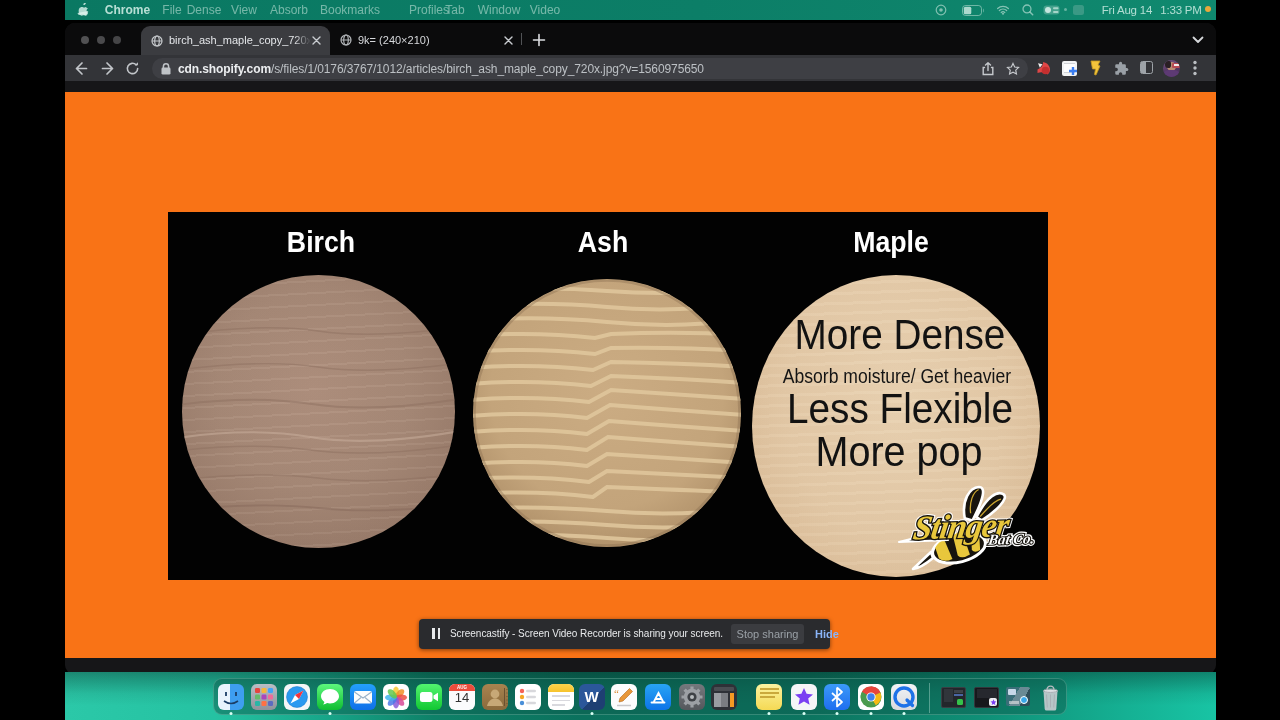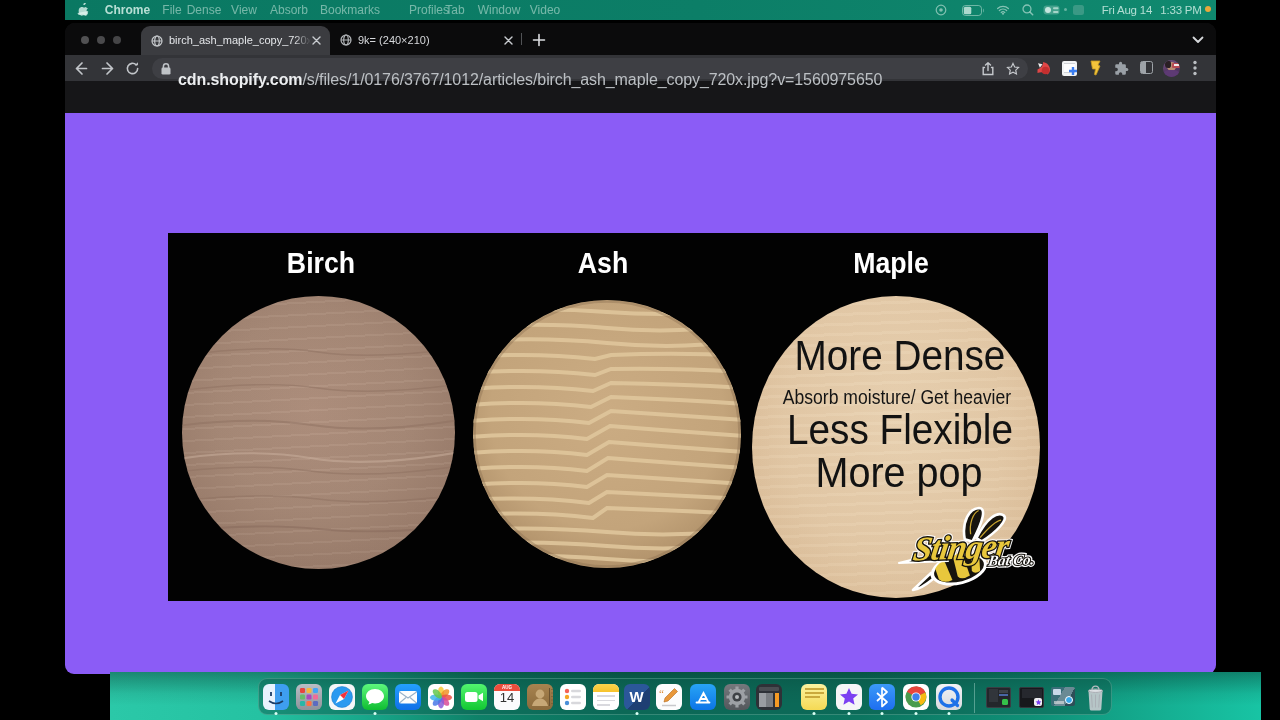--- a/index.html
+++ b/index.html
@@ -10,37 +10,37 @@
   .mitem{position:absolute;top:0;height:19.5px;line-height:20px;font-size:12px;color:rgba(205,233,224,0.55);transform:translateX(-50%);white-space:nowrap;}
   .mitem.b{font-weight:bold;color:rgba(222,245,238,0.82);}
   
   #win{left:65px;top:22.5px;width:1151px;height:651px;background:#161618;border-radius:10px 10px 9px 9px;overflow:hidden;}
   #tabstrip{position:absolute;left:0;top:0;width:100%;height:32.5px;background:#0b0b0c;}
   .dot{position:absolute;top:13px;width:8px;height:8px;border-radius:50%;}
   #activetab{position:absolute;left:76px;top:3.5px;width:189px;height:29px;background:#3b3c40;border-radius:9px 9px 0 0;}
   #toolbar{position:absolute;left:0;top:32.5px;width:100%;height:26px;background:#333438;}
   #omnibox{position:absolute;left:87px;top:2.5px;width:876px;height:21.5px;background:#3e3f44;border-radius:11px;}
   #bookmarks{position:absolute;left:0;top:58.5px;width:100%;height:26px;background:#2a2b2e;}
-  #content{position:absolute;left:0;top:90px;width:100%;height:566.5px;background:#8b5cf6;}
+  #content{position:absolute;left:0;top:69px;width:100%;height:566.5px;background:#f97316;}
   
   #img{position:absolute;left:103px;top:120px;width:880px;height:368px;background:#020202;overflow:hidden;}
   .wlabel{position:absolute;top:13px;color:#fff;font-weight:bold;font-size:30px;transform:translateX(-50%) scaleX(0.89);}
   .circ{position:absolute;border-radius:50%;}
   #birch{background:
     repeating-linear-gradient(177deg, rgba(225,205,190,0.07) 0 2px, rgba(110,80,65,0.06) 2px 12px),
     radial-gradient(circle at 48% 42%, #b0917f 0%, #a78a78 45%, #997c6b 78%, #86695a 100%);}
   #maple{background:
     repeating-linear-gradient(178deg, rgba(255,247,232,0.06) 0 3px, rgba(160,120,85,0.035) 3px 10px),
     radial-gradient(ellipse at 50% 40%, #e9d2b2 0%, #e3c9a7 55%, #dcbf9b 80%, #d2b28c 100%);}
   
   #toast{position:absolute;left:354px;top:527px;width:411px;height:30px;background:#2a2b2e;border-radius:4px;box-shadow:0 1px 4px rgba(0,0,0,.5);}
   
   #wall{left:65px;top:672px;width:1151px;height:48px;background:
     linear-gradient(180deg,rgba(2,30,24,0.38),rgba(2,30,24,0.08) 45%,rgba(0,0,0,0) 70%),
-    linear-gradient(90deg,#2bc8a8 0%,#25c2a2 13%,#18a88b 22%,#0e8168 32%,#0b715d 45%,#0c7560 65%,#0f9077 80%,#15b093 92%,#18c4a4 100%); margin-left: 45px;}
+    linear-gradient(90deg,#2bc8a8 0%,#25c2a2 13%,#18a88b 22%,#0e8168 32%,#0b715d 45%,#0c7560 65%,#0f9077 80%,#15b093 92%,#18c4a4 100%);}
   #dock{position:absolute;left:148px;top:5.5px;width:854px;height:37px;background:rgba(13,95,80,0.52);border:1px solid rgba(180,230,215,0.25);border-radius:9px;box-sizing:border-box;}
   .dicon{position:absolute;top:5.5px;width:26px;height:26px;border-radius:6px;transform:translateX(-50%);overflow:hidden;}
   .ddot{position:absolute;top:33.5px;width:3px;height:3px;border-radius:50%;background:#d8fff4;transform:translateX(-50%);}
 </style>
 </head>
 <body>
   <div class="abs" id="menubar">
     <svg class="mitem" style="left:19px;width:13px;height:15px;top:2.5px" viewBox="0 0 13 15">
       <path fill="rgba(222,244,237,0.8)" d="M9.3 0c.1 1-.3 1.9-.9 2.6-.6.7-1.6 1.2-2.5 1.1-.1-.9.4-1.9.9-2.5C7.4.5 8.4 0 9.3 0zM12 11c-.4 1-.6 1.4-1.2 2.3-.8 1.2-1.9 2.7-3.2 2.7-1.2 0-1.5-.8-3.1-.8-1.6 0-2 .8-3.2.8C.1 16-.9 14.7-1.7 13.5z" transform="translate(1,-1) scale(0.82)"></path>
       <path fill="rgba(222,244,237,0.8)" d="M6.5 4.1c1 0 2 .6 2.7 1.5-2.4 1.3-2 4.6.4 5.5-.3.8-.5 1.1-.9 1.8-.6.9-1.4 2-2.4 2-1 0-1.3-.6-2.6-.6-1.3 0-1.6.6-2.6.6-1 0-1.8-1-2.4-1.9C-2.9 10.4-3.1 7.2-1.9 5.5-1 4.3.3 3.6 1.5 3.6c1.2 0 2 .7 3 .7.9 0 1.5-.7 3-.7z" transform="translate(3.2,1.2) scale(0.78)"></path>
@@ -126,21 +126,21 @@
       </svg>
       <svg class="abs" style="left:60px;top:6px" width="15" height="15" viewBox="0 0 16 16">
         <path d="M13.5 8a5.5 5.5 0 1 1-1.6-3.9" stroke="#c2c5c9" stroke-width="1.7" fill="none" stroke-linecap="round"></path>
         <path d="M13.8 1.2v3.4h-3.4z" fill="#c2c5c9"></path>
       </svg>
       <div id="omnibox">
         <svg class="abs" style="left:9px;top:5px" width="10" height="12" viewBox="0 0 10 12">
           <rect x="0.5" y="4.6" width="9" height="7" rx="1.4" fill="#bfc3c7"></rect>
           <path d="M2.4 5V3.4a2.6 2.6 0 0 1 5.2 0V5" stroke="#bfc3c7" stroke-width="1.5" fill="none"></path>
         </svg>
-        <div class="abs" style="left:26px;top:13px;font-size:16px;white-space:nowrap;letter-spacing:-0.1px"><span style="color:#eceef0;font-weight:bold;">cdn.shopify.com</span><span style="color:#bcc0c4;">/s/files/1/0176/3767/1012/articles/birch_ash_maple_copy_720x.jpg?v=1560975650</span></div>
+        <div class="abs" style="left:26px;top:4px;font-size:12px;white-space:nowrap;letter-spacing:-0.1px"><span style="color:#eceef0;font-weight:bold;">cdn.shopify.com</span><span style="color:#bcc0c4;">/s/files/1/0176/3767/1012/articles/birch_ash_maple_copy_720x.jpg?v=1560975650</span></div>
         <svg class="abs" style="left:829px;top:4px" width="14" height="14" viewBox="0 0 14 14">
           <path d="M7 1v7.5M4.5 3L7 .8 9.5 3" stroke="#c6c9cd" stroke-width="1.4" fill="none" stroke-linecap="round" stroke-linejoin="round"></path>
           <path d="M3.5 5.5H2.2v7h9.6v-7h-1.3" stroke="#c6c9cd" stroke-width="1.4" fill="none" stroke-linecap="round"></path>
         </svg>
         <svg class="abs" style="left:854px;top:4px" width="14" height="14" viewBox="0 0 24 24">
           <path d="M12 2.5l2.9 6 6.6.9-4.8 4.6 1.2 6.5L12 17.4l-5.9 3.1 1.2-6.5L2.5 9.4l6.6-.9z" fill="none" stroke="#c6c9cd" stroke-width="2"></path>
         </svg>
       </div>
       <div class="abs" style="left:971px;top:6px;width:15px;height:14px">
         <svg width="15" height="14" viewBox="0 0 15 14">
@@ -258,20 +258,27 @@
             </g>
             <path d="M38 78 Q26 88 18 89 L36 72 z" fill="#17140e" stroke="#fff" stroke-width="2.6" stroke-linejoin="round"></path>
             <path d="M52 50 L4 62 L53 60 z" fill="#17140e" stroke="#fff" stroke-width="2.2" stroke-linejoin="round"></path>
             <g transform="rotate(-2 60 55)">
               <text x="27" y="58" font-family="Liberation Serif, serif" font-style="italic" font-weight="bold" font-size="34" fill="#e8c73c" stroke="#17140e" stroke-width="2.7" paint-order="stroke" transform="skewX(-10)" textLength="96">Stinger</text>
               <text x="104" y="66" font-family="Liberation Serif, serif" font-style="italic" font-weight="bold" font-size="15" fill="#fdfdfd" stroke="#17140e" stroke-width="2.2" paint-order="stroke" transform="skewX(-10)" textLength="46">Bat Co.</text>
             </g>
           </g>
         </svg>
       </div>
+      <div id="toast">
+        <div class="abs" style="left:13px;top:9px;width:2.6px;height:11px;background:#e8eaec"></div>
+        <div class="abs" style="left:18.6px;top:9px;width:2.6px;height:11px;background:#e8eaec"></div>
+        <div class="abs" style="left:31px;top:9.5px;font-size:10px;letter-spacing:-0.05px;color:#e8eaec;white-space:nowrap">Screencastify - Screen Video Recorder is sharing your screen.</div>
+        <div class="abs" style="left:312px;top:5px;width:73px;height:20px;background:#3b3c40;border-radius:3px;font-size:11px;color:#9aa0a6;text-align:center;line-height:20px">Stop sharing</div>
+        <div class="abs" style="left:396px;top:9px;font-size:11px;color:#8ab4f8;font-weight:bold">Hide</div>
+      </div>
     </div>
   </div>
   <div class="abs" id="wall">
     <div id="dock">
       <div class="dicon" style="left:17px;background:linear-gradient(90deg,#e8f3fd 0 46%,#3e9ef0 46%)">
         <svg width="26" height="26" viewBox="0 0 26 26">
           <path d="M8 8v4M18 8v4" stroke="#1b3d66" stroke-width="1.8"></path>
           <path d="M6 17q7 5 14 0" stroke="#1b3d66" stroke-width="1.6" fill="none"></path>
         </svg>
       </div>

